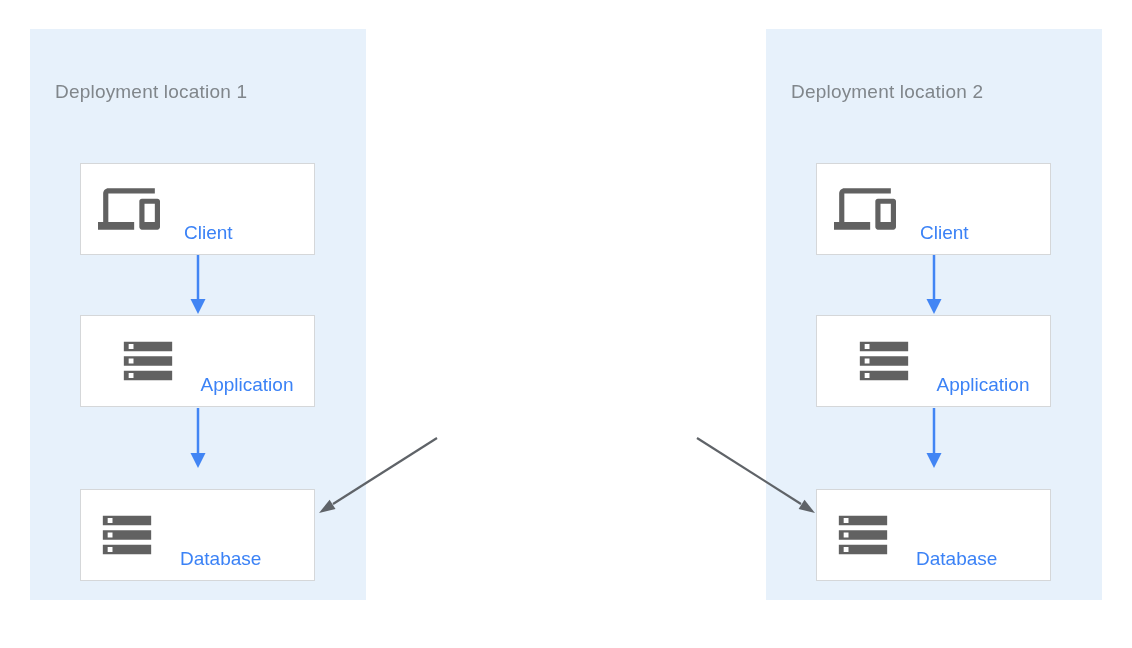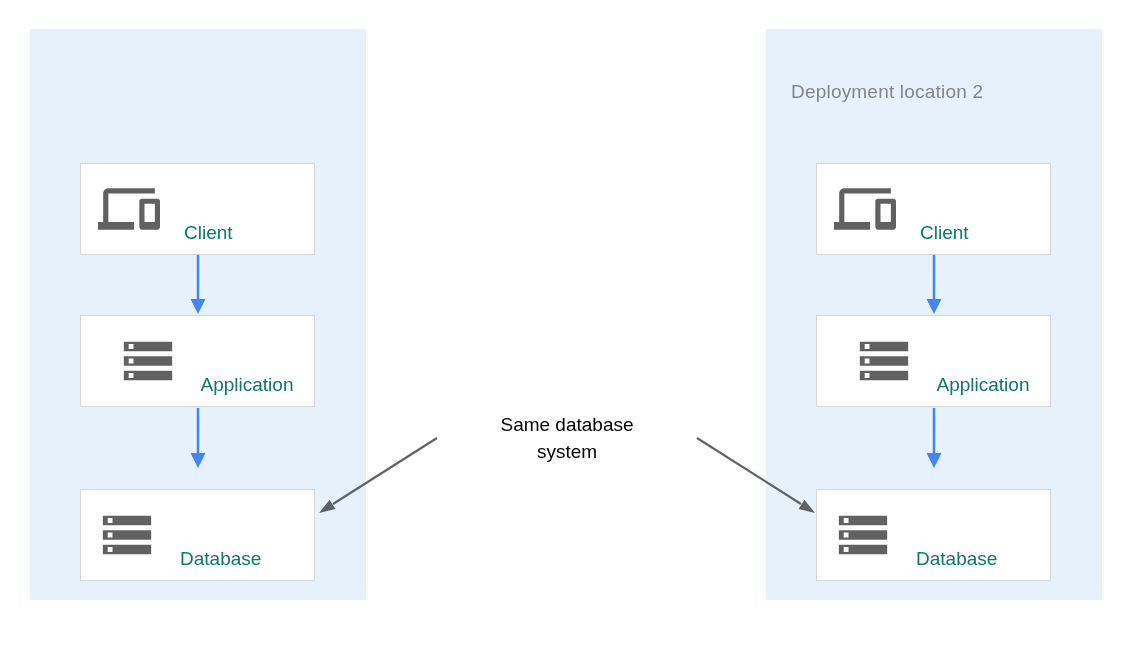--- a/index.html
+++ b/index.html
@@ -41,21 +41,21 @@
     align-items: center;
     padding-left: 17px;
   }
   .node-client      { top: 134px; }
   .node-application { top: 286px; justify-content: center; }
   .node-database    { top: 460px; }
   .node .icon { flex: 0 0 auto; display: flex; align-items: center; }
   .node-label {
     margin-left: 24px;
     font-size: 19px;
-    color: #0f766e;
+    color: #3b82f6;
     white-space: nowrap;
     margin-top: 48px;
   }
   .arrow-layer {
     position: absolute;
     left: 0; top: 0;
     width: 1132px; height: 648px;
     pointer-events: none;
   }
   .annotation {
@@ -68,20 +68,21 @@
     line-height: 27px;
     color: #000000;
   }
 </style>
 </head>
 <body>
 
 <div class="stage">
 
   <div class="panel panel-left">
+    <div class="panel-title">Deployment location 1</div>
 
     <div class="node node-client">
       <span class="icon">
         <svg width="62" height="62" viewBox="0 0 24 24" fill="#616161" aria-hidden="true">
           <path d="M4 6h18V4H4c-1.1 0-2 .9-2 2v11H0v3h14v-3H4V6zm19 2h-6c-.55 0-1 .45-1 1v10c0 .55.45 1 1 1h6c.55 0 1-.45 1-1V9c0-.55-.45-1-1-1zm-1 9h-4v-7h4v7z"></path>
         </svg>
       </span>
       <span class="node-label">Client</span>
     </div>
 
@@ -158,18 +159,14 @@
     <g>
       <line x1="437" y1="438" x2="333" y2="504" stroke="#5f6368" stroke-width="2.2"></line>
       <polygon points="319,513 329.6,499.8 335.5,509.1" fill="#5f6368"></polygon>
     </g>
     <g>
       <line x1="697" y1="438" x2="801" y2="504" stroke="#5f6368" stroke-width="2.2"></line>
       <polygon points="815,513 804.5,499.8 798.6,509.1" fill="#5f6368"></polygon>
     </g>
   </svg>
 
-  <div class="annotation">
-    <div>Same database</div>
-    <div>system</div>
-  </div>
 
 </div>
 
 </body></html>

